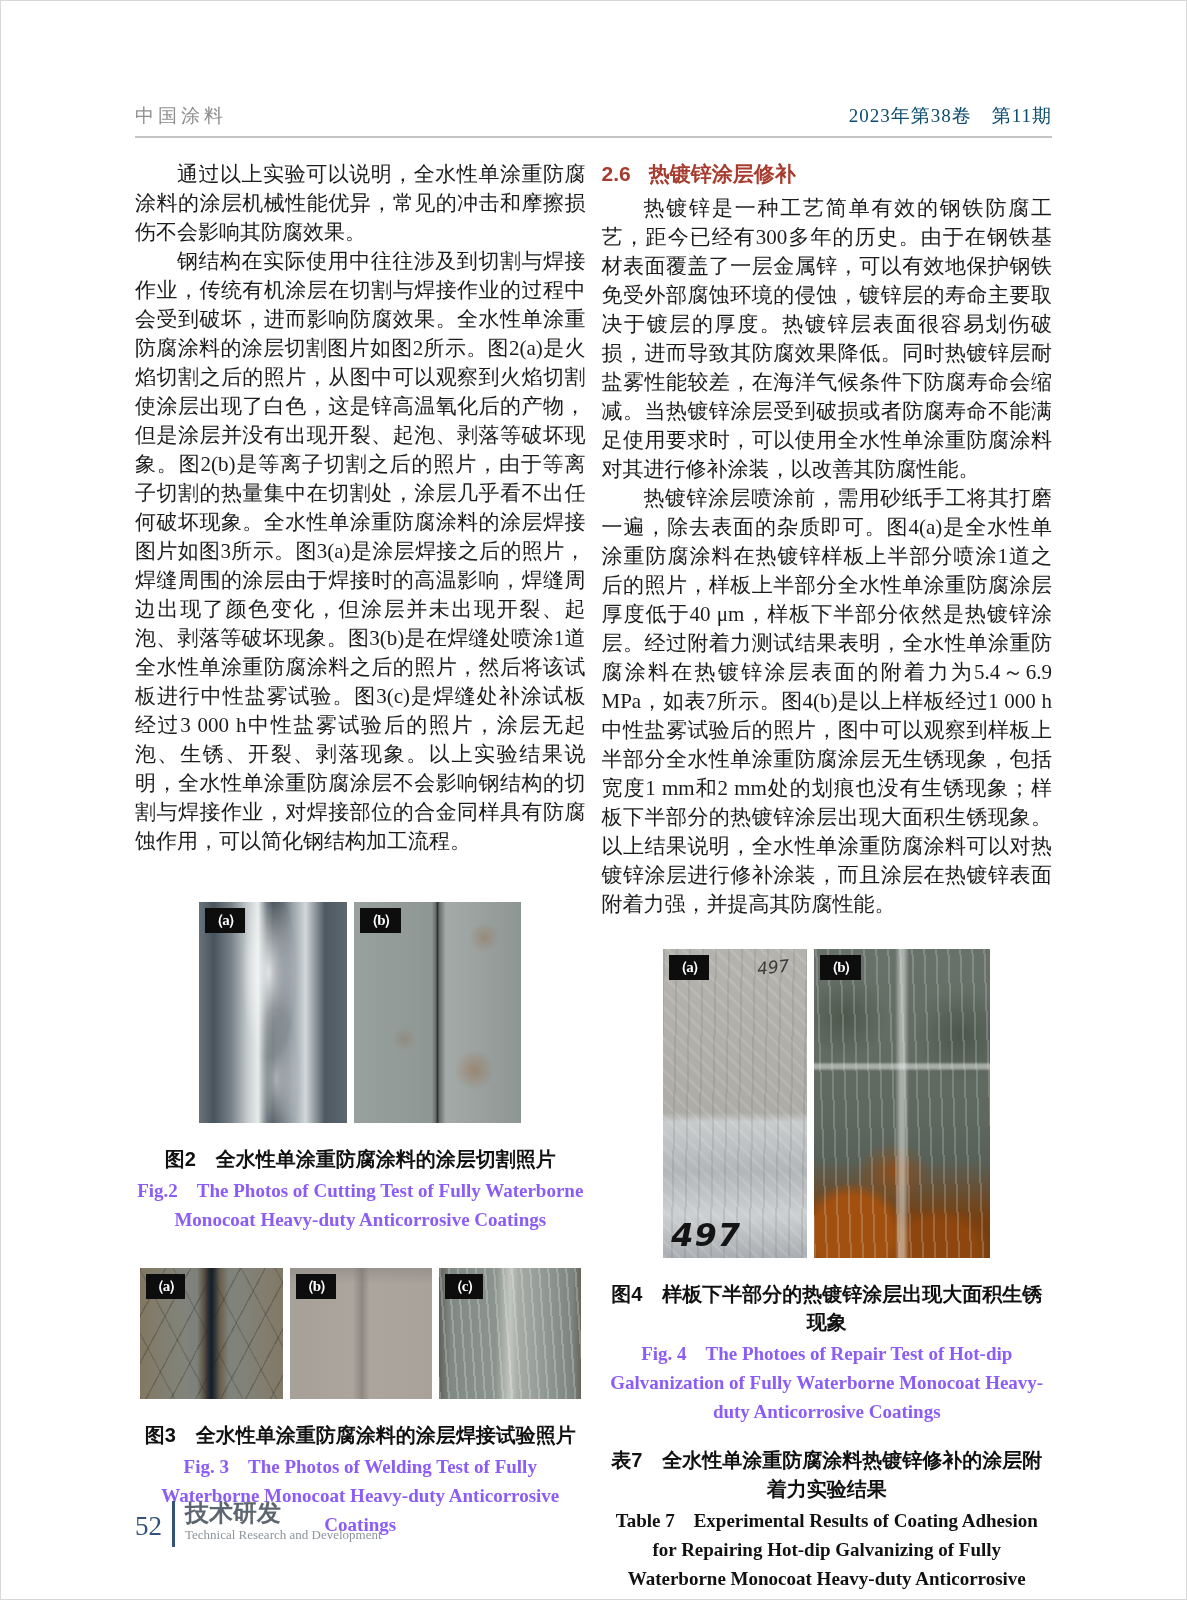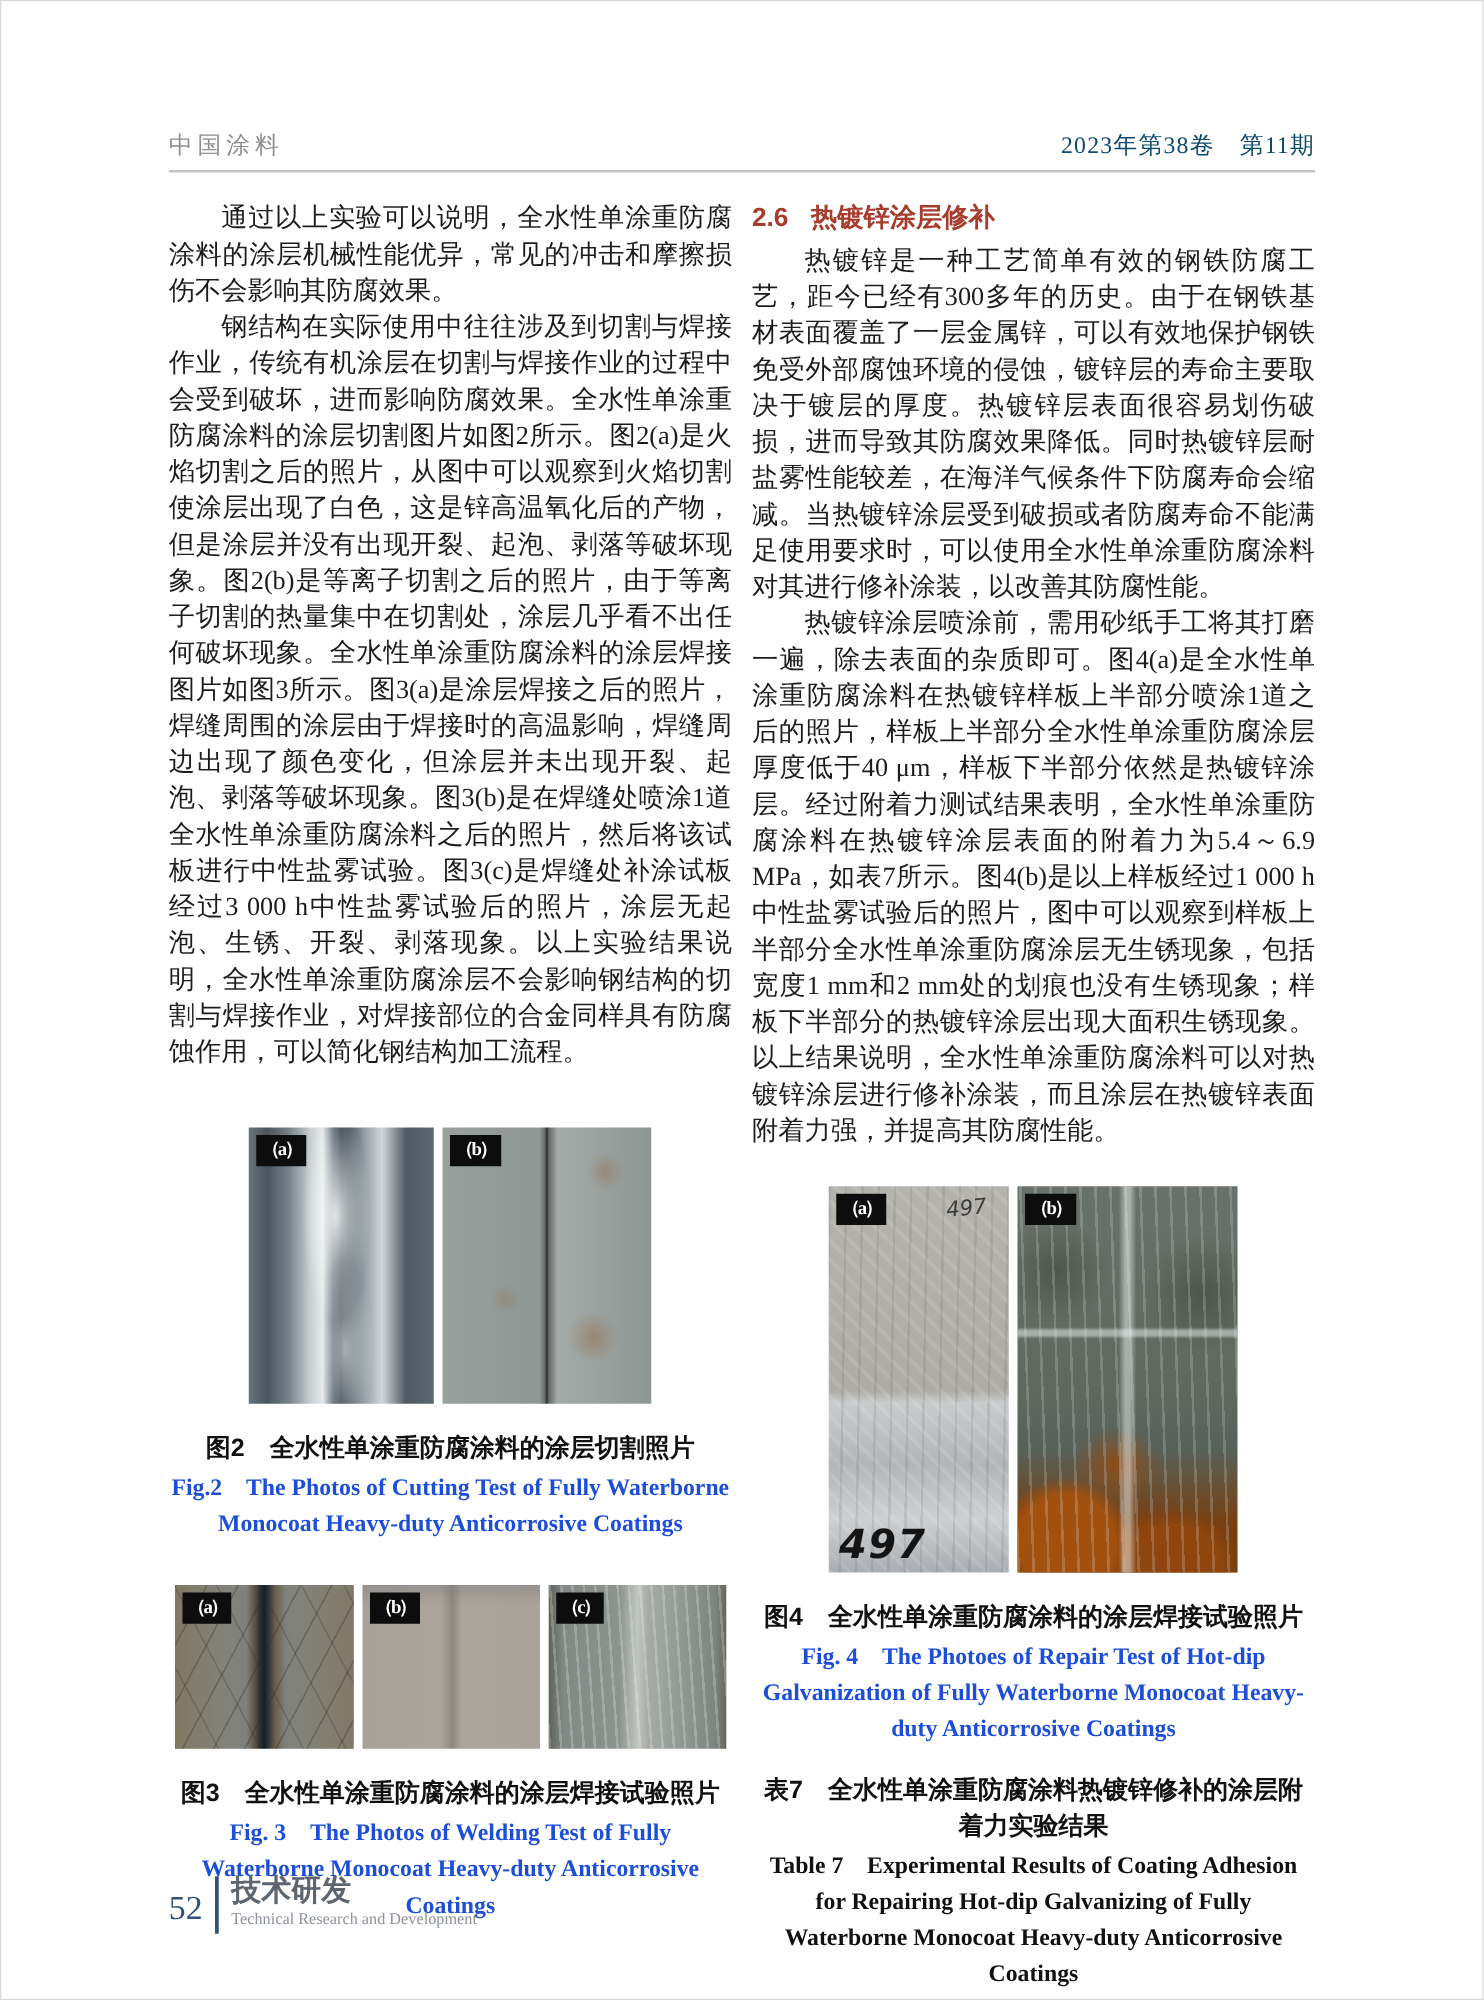--- a/index.html
+++ b/index.html
@@ -52,21 +52,21 @@
     font-size: 15px; line-height: 1; padding: 5px 4px;
     letter-spacing: -2px;
   }
   .cap-zh {
     font-family: "Liberation Sans", sans-serif;
     font-size: 20px; font-weight: bold; text-align: center;
     margin-top: 22px; line-height: 28px; color:#111;
   }
   .cap-en {
     font-size: 19px; font-weight: bold; text-align: center;
-    line-height: 29px; margin-top: 3px; color:#1d4ed8;
+    line-height: 29px; margin-top: 3px; color:#8b5cf6;
   }
 
   
   .fig2 { margin-top: 46px; }
   .fig2 .photo { height: 221px; }
   .fig2a { width: 148px;
     background:
       radial-gradient(ellipse 26% 55% at 47% 32%, rgba(250,252,252,.85), rgba(250,252,252,0) 70%),
       radial-gradient(ellipse 22% 45% at 52% 80%, rgba(240,244,244,.6), rgba(240,244,244,0) 70%),
       linear-gradient(90deg,#69737c 0%,#4a545d 10%,#79838a 22%,#c7cdd0 33%,#e6eaea 40%,#57616a 46%,#343d45 50%,#4a545d 54%,#98a1a6 63%,#d2d7d9 72%,#4f5962 85%,#5d6770 100%);
@@ -218,21 +218,21 @@
           <div class="photo-row">
             <div class="photo fig4a">
               <span class="plabel">（a）</span>
               <span class="hand-top">497</span>
               <span class="hand-bottom">497</span>
             </div>
             <div class="photo fig4b">
               <span class="plabel">（b）</span>
             </div>
           </div>
-          <div class="cap-zh">图4　全水性单涂重防腐涂料的涂层焊接试验照片</div>
+          <div class="cap-zh">图4　样板下半部分的热镀锌涂层出现大面积生锈现象</div>
           <div class="cap-en">Fig. 4　The Photoes of Repair Test of Hot-dip Galvanization of Fully Waterborne Monocoat Heavy-duty Anticorrosive Coatings</div>
         </figure>
 
         <div class="tbl-cap-zh">表7　全水性单涂重防腐涂料热镀锌修补的涂层附着力实验结果</div>
         <div class="tbl-cap-en">Table 7　Experimental Results of Coating Adhesion for Repairing Hot-dip Galvanizing of Fully Waterborne Monocoat Heavy-duty Anticorrosive Coatings</div>
 
       </div>
     </div>
   </div>
 

